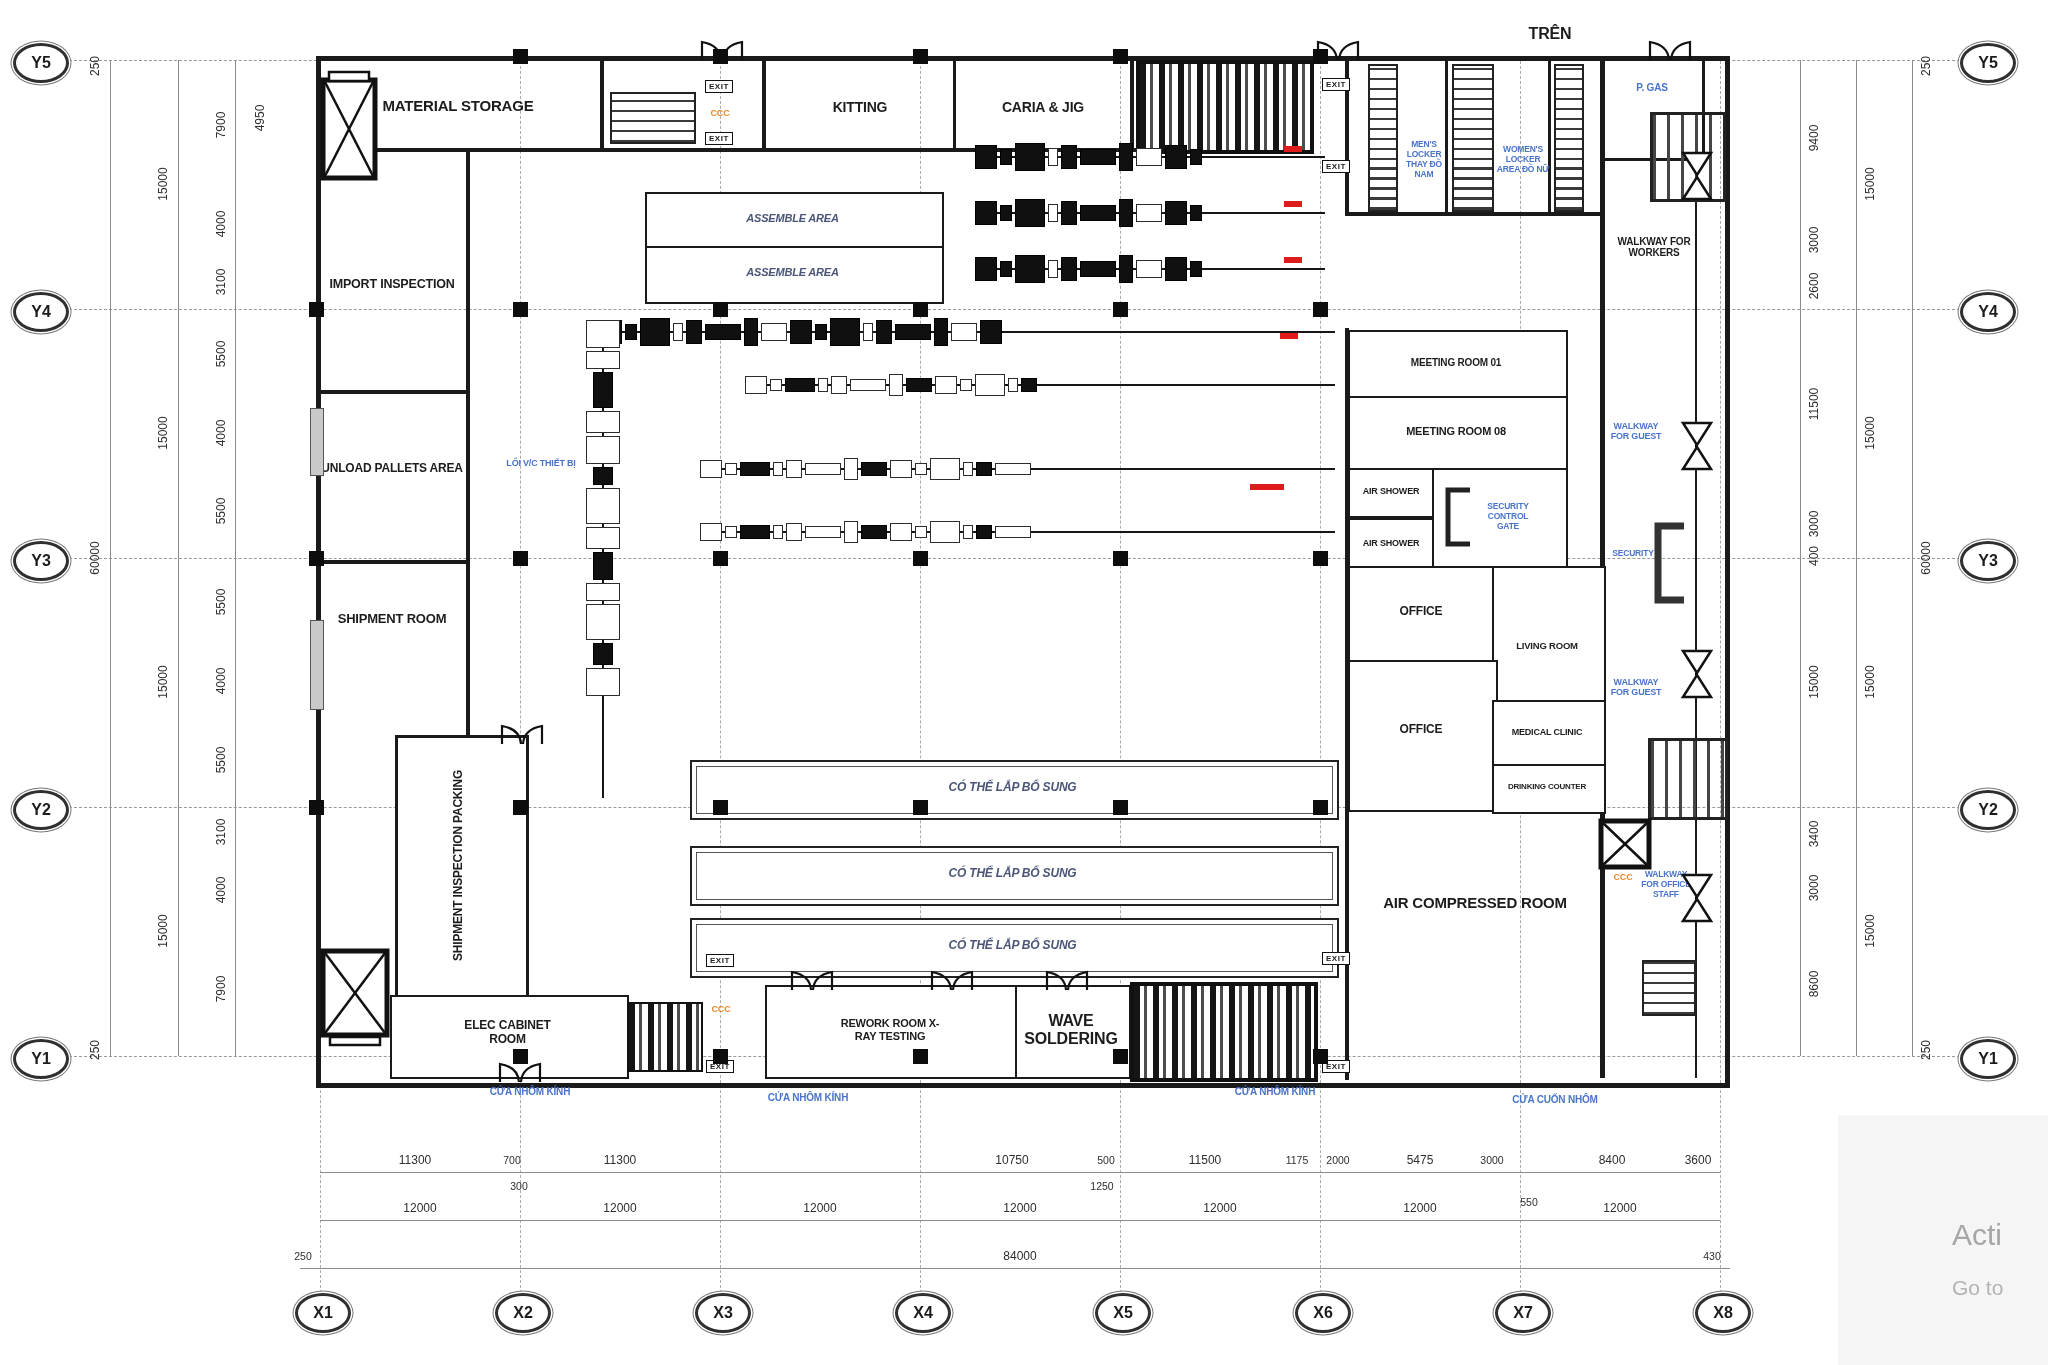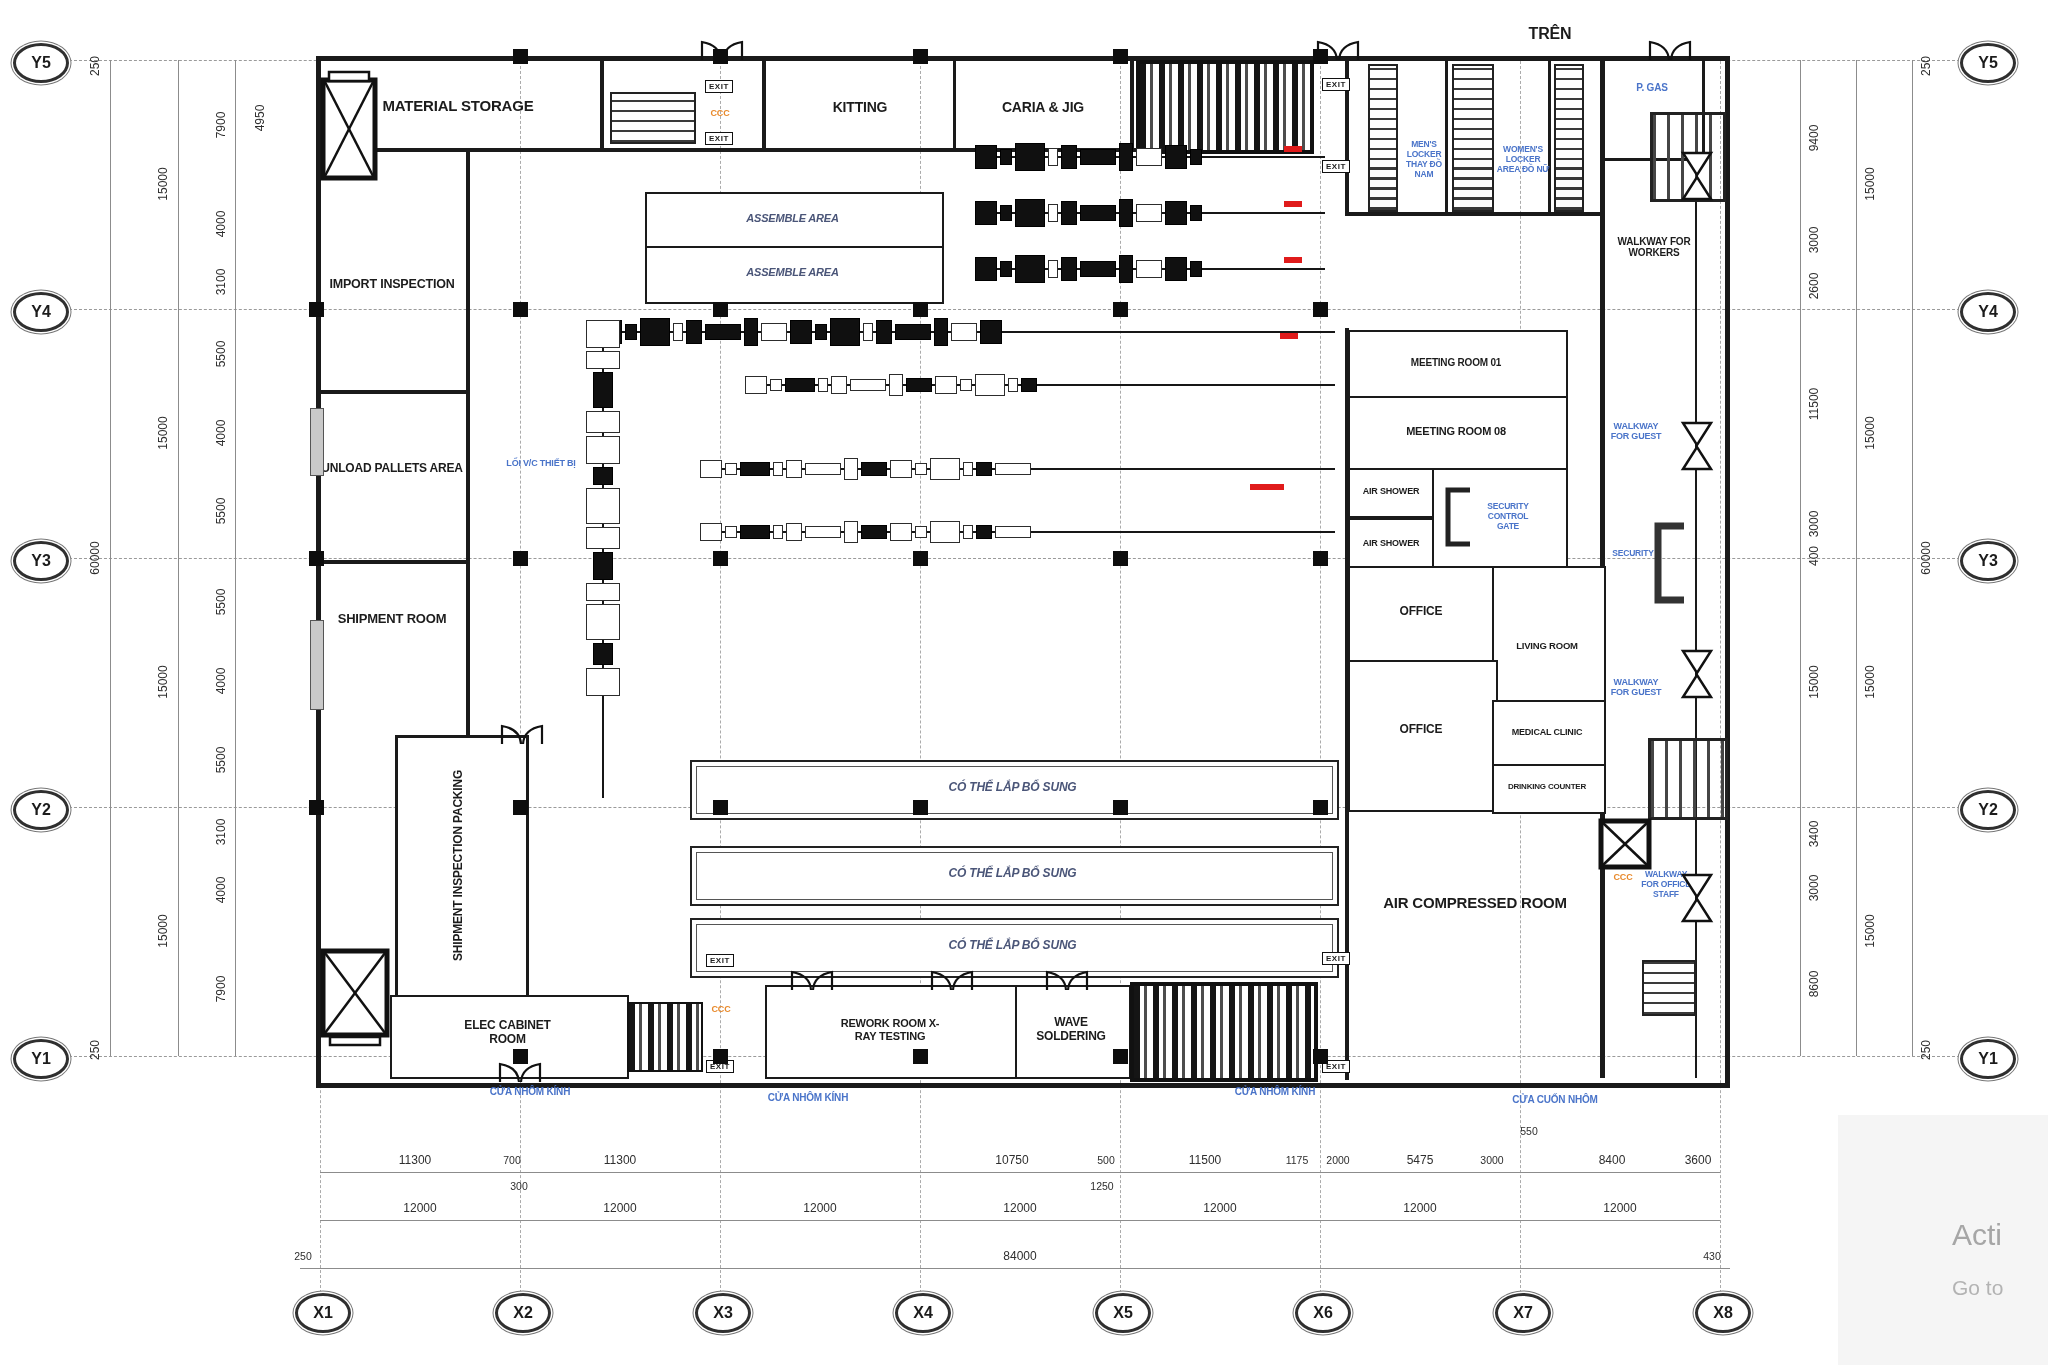--- a/index.html
+++ b/index.html
@@ -296,21 +296,21 @@
   <div class="lbl navy nw" style="left:695px;top:933px;width:635px;height:26px;font-size:12px;">CÓ THỂ LẮP BỔ SUNG</div>
 
   <div class="pat-dense" style="left:627px;top:1002px;width:72px;height:66px;border-width:2px;"></div>
   <div class="exitbox" style="left:706px;top:954px;">EXIT</div>
   <div class="lbl orange nw" style="left:706px;top:1002px;width:30px;height:14px;font-size:9px;">CCC</div>
   <div class="exitbox" style="left:706px;top:1060px;">EXIT</div>
 
   <div class="room thin" style="left:765px;top:985px;width:250px;height:90px;"></div>
   <div class="lbl" style="left:830px;top:995px;width:120px;height:70px;font-size:11px;">REWORK ROOM X-RAY TESTING</div>
   <div class="room thin" style="left:1015px;top:985px;width:112px;height:90px;"></div>
-  <div class="lbl" style="left:1018px;top:1012px;width:106px;height:36px;font-size:12px;">WAVE SOLDERING</div>
+  <div class="lbl" style="left:1018px;top:1012px;width:106px;height:36px;font-size:16px;">WAVE SOLDERING</div>
   <div class="pat-dense" style="left:1130px;top:982px;width:180px;height:92px;"></div>
   <div class="exitbox" style="left:1322px;top:952px;">EXIT</div>
   <div class="exitbox" style="left:1322px;top:1060px;">EXIT</div>
 
   <div class="room thin" style="left:1348px;top:330px;width:216px;height:66px;"></div>
   <div class="lbl nw" style="left:1352px;top:352px;width:208px;height:22px;font-size:10px;">MEETING ROOM 01</div>
   <div class="room thin" style="left:1348px;top:396px;width:216px;height:70px;"></div>
   <div class="lbl nw" style="left:1352px;top:420px;width:208px;height:22px;font-size:11px;">MEETING ROOM 08</div>
   <div class="room thin" style="left:1348px;top:468px;width:86px;height:46px;"></div>
   <div class="lbl nw" style="left:1350px;top:482px;width:82px;height:18px;font-size:9px;">AIR SHOWER</div>
@@ -471,21 +471,21 @@
   <span class="dim" style="left:519px;top:1186px;font-size:10.5px;">300</span>
   <span class="dim" style="left:620px;top:1160px;">11300</span>
   <span class="dim" style="left:1012px;top:1160px;">10750</span>
   <span class="dim" style="left:1106px;top:1160px;font-size:10.5px;">500</span>
   <span class="dim" style="left:1102px;top:1186px;font-size:10.5px;">1250</span>
   <span class="dim" style="left:1205px;top:1160px;">11500</span>
   <span class="dim" style="left:1297px;top:1160px;font-size:10.5px;">1175</span>
   <span class="dim" style="left:1338px;top:1160px;font-size:10.5px;">2000</span>
   <span class="dim" style="left:1420px;top:1160px;">5475</span>
   <span class="dim" style="left:1492px;top:1160px;font-size:10.5px;">3000</span>
-  <span class="dim" style="left:1529px;top:1131px;font-size:10.5px;">550</span>
+  <span class="dim" style="left:1529px;top:1202px;font-size:10.5px;">550</span>
   <span class="dim" style="left:1612px;top:1160px;">8400</span>
   <span class="dim" style="left:1698px;top:1160px;">3600</span>
   <span class="dim" style="left:420px;top:1208px;">12000</span>
   <span class="dim" style="left:620px;top:1208px;">12000</span>
   <span class="dim" style="left:820px;top:1208px;">12000</span>
   <span class="dim" style="left:1020px;top:1208px;">12000</span>
   <span class="dim" style="left:1220px;top:1208px;">12000</span>
   <span class="dim" style="left:1420px;top:1208px;">12000</span>
   <span class="dim" style="left:1620px;top:1208px;">12000</span>
   <span class="dim" style="left:303px;top:1256px;font-size:10.5px;">250</span>

